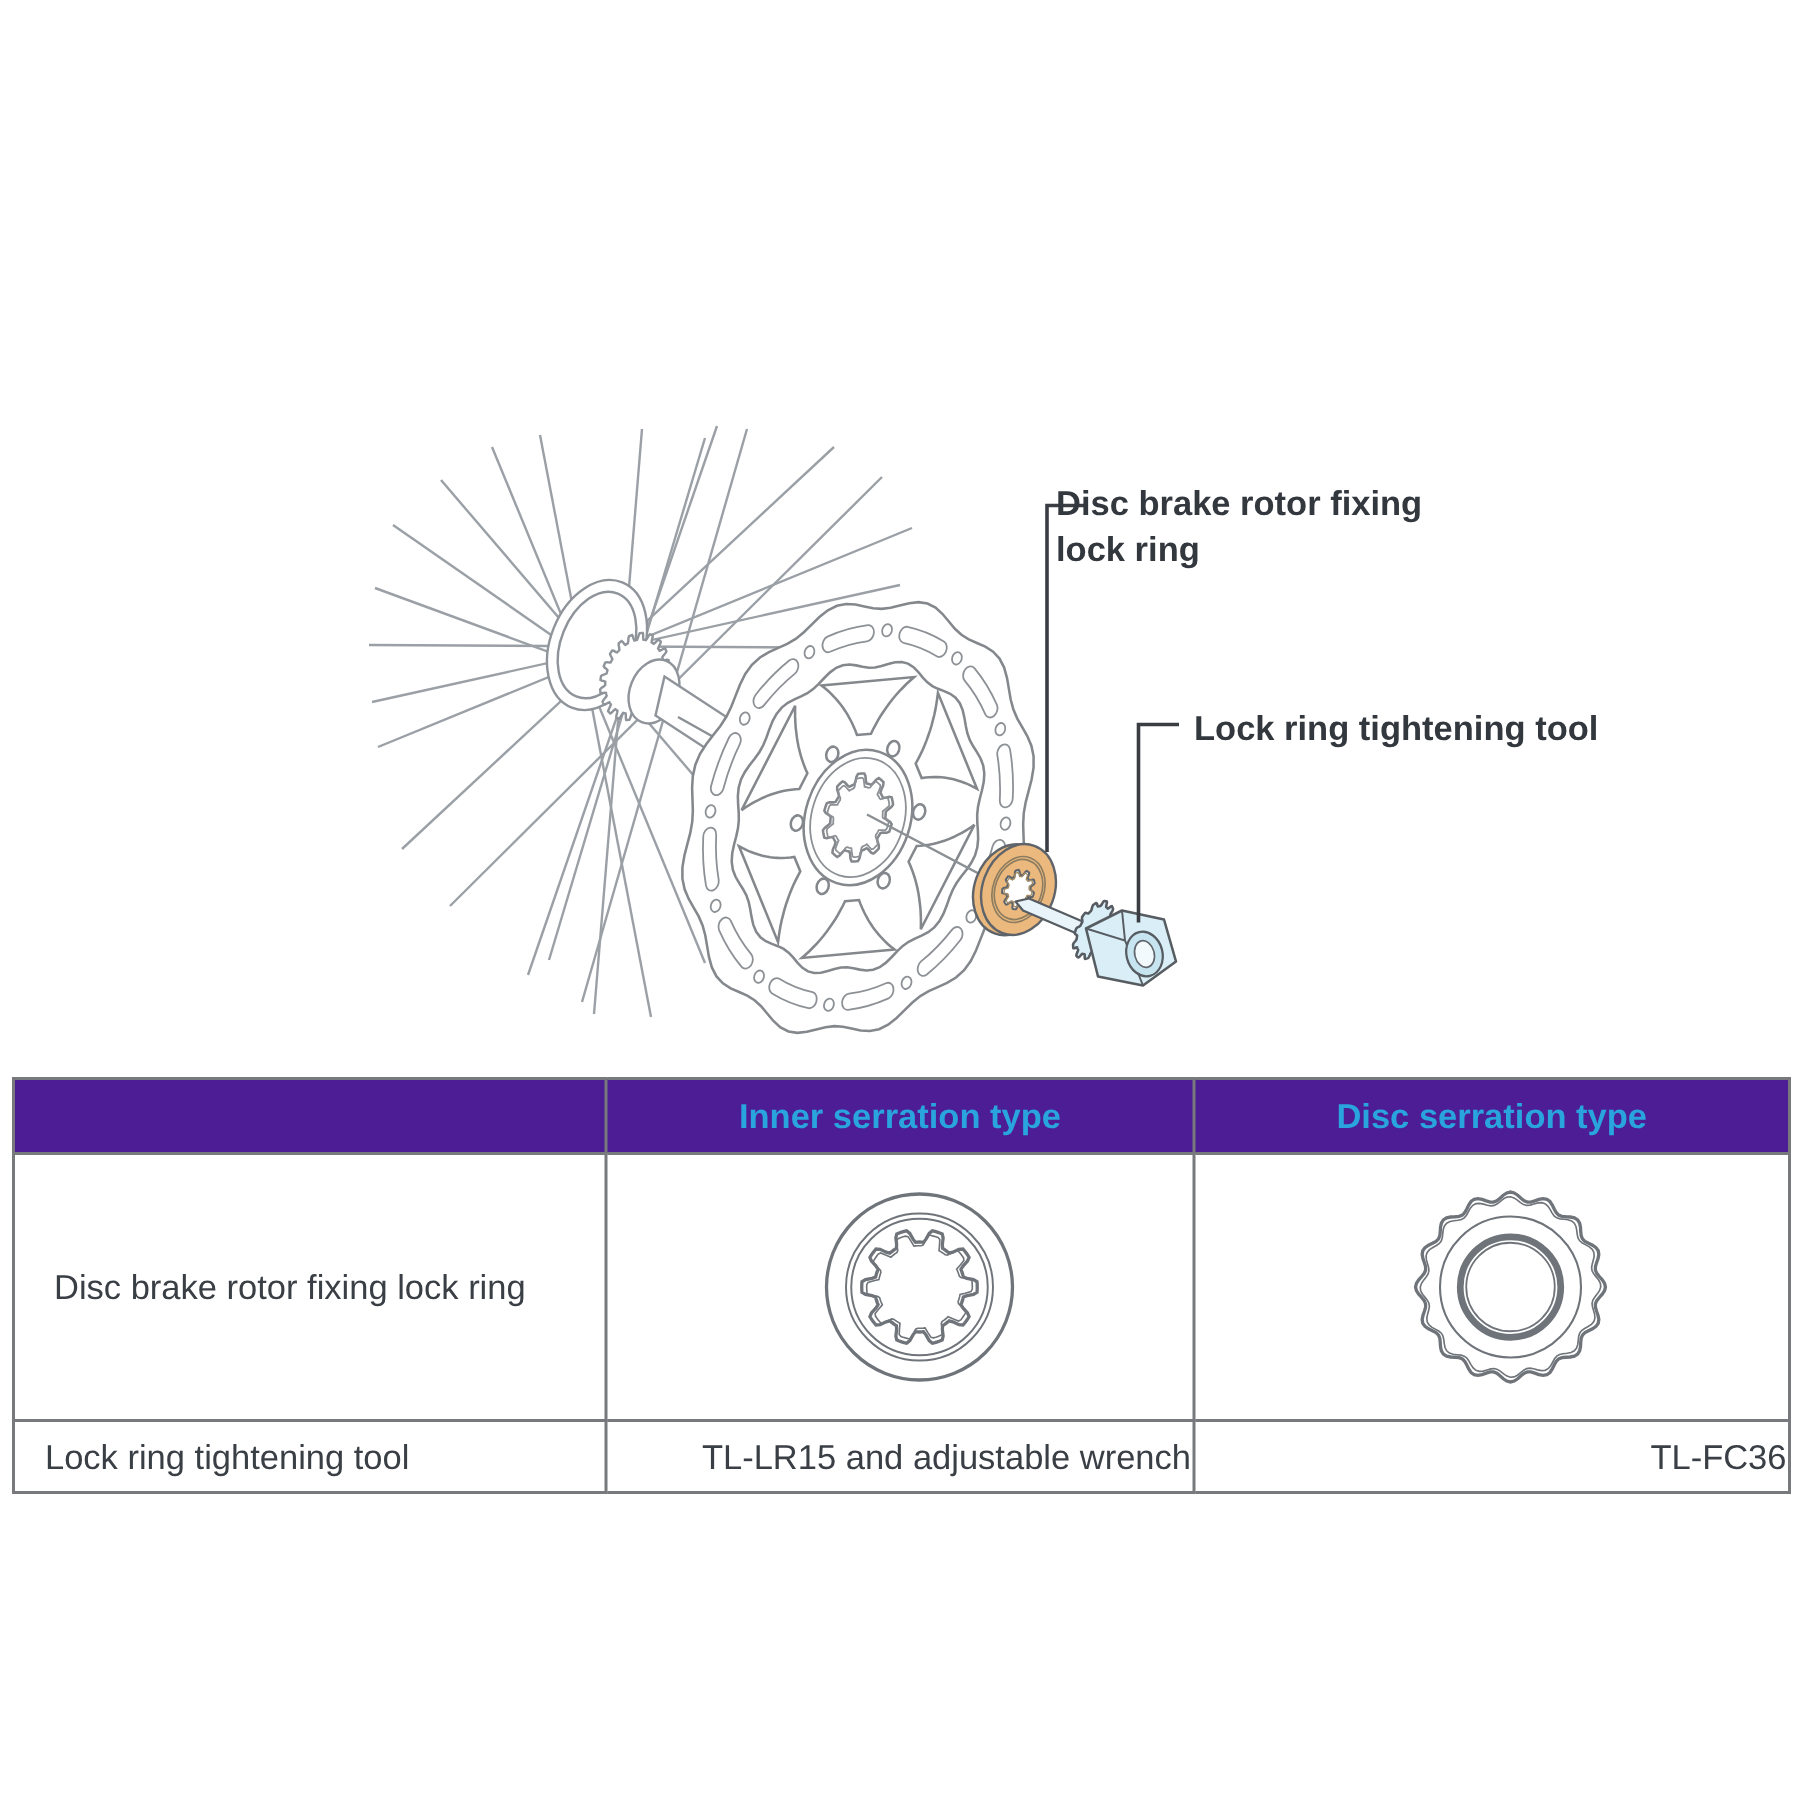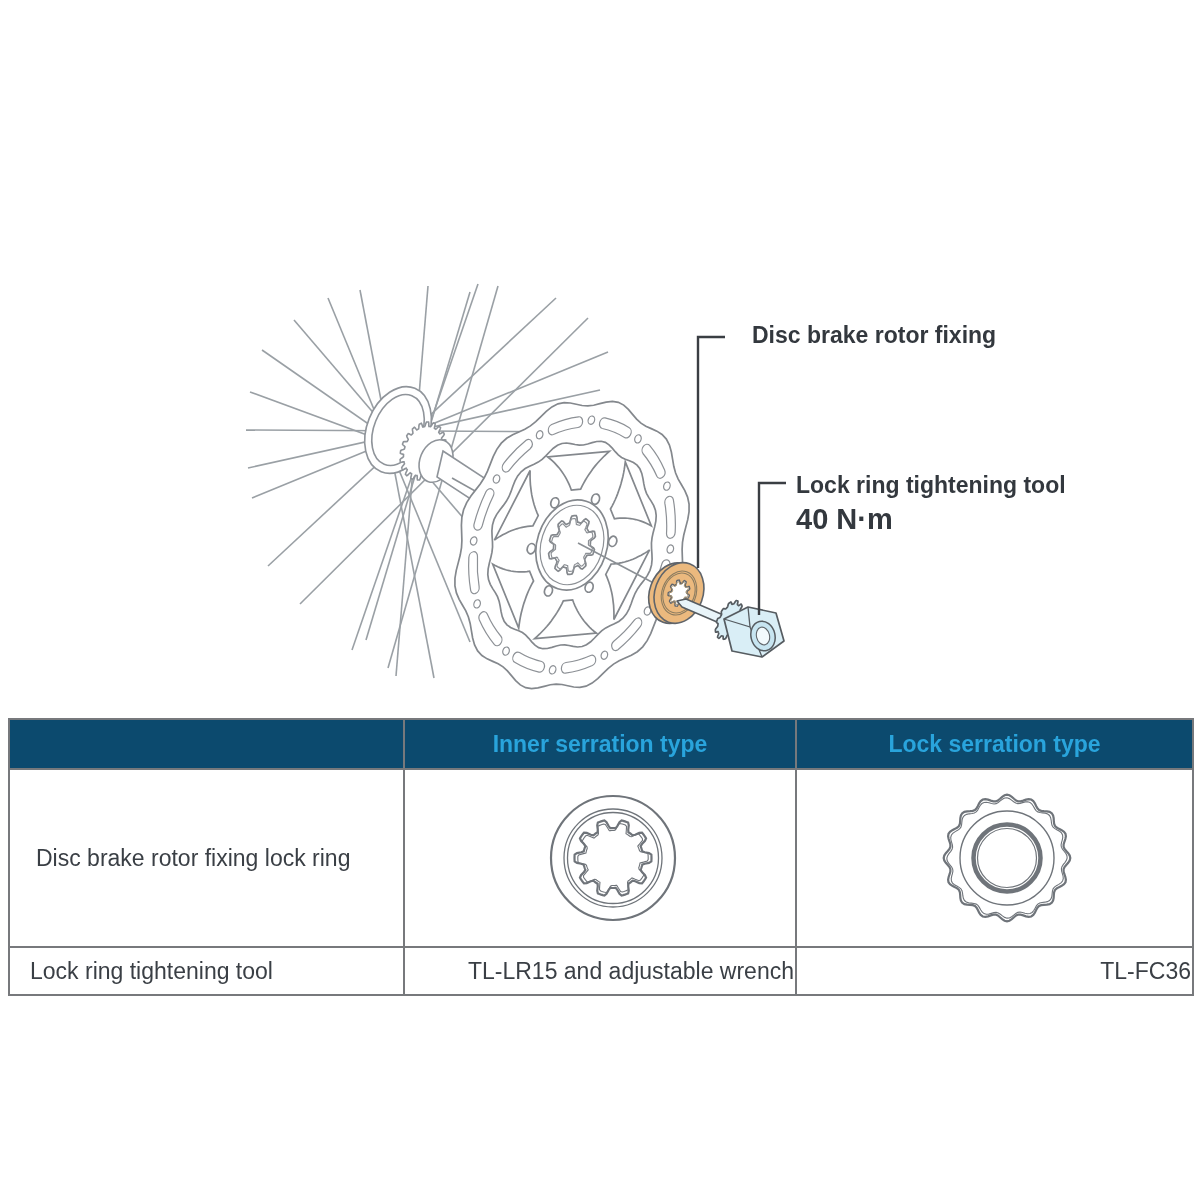--- a/index.html
+++ b/index.html
@@ -7,21 +7,21 @@
   #stage{position:relative;width:1200px;height:1200px;overflow:hidden;background:#fff;}
 
   #page-title{
     position:absolute;left:7px;top:206px;width:1100px;
     font-size:26px;line-height:34px;font-weight:400;color:#3f4347;letter-spacing:0;
   }
 
   #diagram-svg{position:absolute;left:0;top:0;width:1200px;height:1200px;pointer-events:none;}
 
   .diagram-label{position:absolute;color:#33383e;}
-  #label-lockring{left:752px;top:320px;font-size:23px;line-height:31px;font-weight:700;}
+  #label-lockring{left:704px;top:320px;font-size:23px;line-height:31px;font-weight:700;}
   #label-tool{left:796px;top:470px;}
   #label-tool .tool-line{font-size:23px;line-height:30px;font-weight:700;}
   #label-tool .torque{font-size:29px;line-height:36px;font-weight:700;margin-top:1px;}
 
   
   .wline{fill:none;stroke:var(--line,#8f949a);stroke-width:1.6;}
   .wfill{fill:#ffffff;stroke:var(--line,#8f949a);stroke-width:1.6;}
   .wfill2{fill:#ffffff;stroke:#7b8085;stroke-width:1.4;}
   .spoke{stroke:#9aa0a5;stroke-width:1.6;}
   .rline{fill:none;stroke:#84888d;stroke-width:1.7;vector-effect:non-scaling-stroke;}
@@ -42,21 +42,21 @@
   
   #spec-table{
     position:absolute;left:8px;top:718px;width:1184px;
     border-collapse:collapse;table-layout:fixed;
   }
   #spec-table td,#spec-table th{
     border:2px solid #77797c;font-size:23px;color:#3a3f45;font-weight:400;
     vertical-align:middle;background:#fff;
   }
   #spec-table th{
-    height:46px;background:#0c4a6e;color:var(--header-blue,#29A4DC);
+    height:46px;background:#4c1d95;color:var(--header-blue,#29A4DC);
     font-weight:700;text-align:center;
   }
   .row-label{text-align:left;padding-left:20px;}
   .cell-center{text-align:right;}
   #row-rings td{height:174px;padding-left:26px;}
   #row-tools td{height:44px;}
   .icon-wrap{display:flex;align-items:center;justify-content:center;}
   .ring-icon{display:block;}
   .iline{fill:none;stroke:#6f747a;}
 </style>
@@ -174,37 +174,37 @@
     </g>
 
     <g>
       <polyline class="leader" points="725,337 698,337 698,568"></polyline>
       <polyline class="leader" points="786,483 759,483 759,615"></polyline>
     </g>
   </svg>
 
   <div id="label-lockring" class="diagram-label">
     <div>Disc brake rotor fixing</div>
+    <div>lock ring</div>
   </div>
   <div id="label-tool" class="diagram-label">
     <div class="tool-line">Lock ring tightening tool</div>
-    <div class="torque">40 N·m</div>
   </div>
 
   <table id="spec-table">
     <colgroup>
         <col style="width:395px">
         <col style="width:392px">
         <col style="width:397px">
       </colgroup>
     <tbody>
         <tr>
       <th></th>
       <th>Inner serration type</th>
-      <th>Lock serration type</th>
+      <th>Disc serration type</th>
     </tr>
     <tr id="row-rings">
       <td class="row-label">Disc brake rotor fixing lock ring</td>
       <td>
         <div class="icon-wrap">
           <svg class="ring-icon" width="140" height="140" viewBox="-70 -70 140 140">
             <circle class="iline" r="62" stroke-width="2.2"></circle>
             <circle class="iline" r="49" stroke-width="1.3"></circle>
             <circle class="iline" r="45.5" stroke-width="1.3"></circle>
             <path id="icon-inner-gear1" class="iline" stroke-width="2.2" d="M38.50,0.00L38.46,1.73L38.35,3.45L36.00,4.88L31.65,5.74L29.25,6.68L28.92,7.98L28.53,9.27L28.09,10.54L27.59,11.79L28.98,13.96L31.99,17.22L33.05,19.75L32.13,21.21L31.15,22.63L30.10,24.00L28.99,25.33L26.26,25.11L22.23,23.25L19.74,22.59L18.70,23.45L17.63,24.27L16.53,25.04L15.39,25.75L15.24,28.33L15.76,32.73L15.13,35.40L13.53,36.05L11.90,36.62L10.24,37.11L8.57,37.53L6.49,35.75L4.32,31.88L2.69,29.88L1.35,29.97L0.00,30.00L-1.35,29.97L-2.69,29.88L-4.32,31.88L-6.49,35.75L-8.57,37.53L-10.24,37.11L-11.90,36.62L-13.53,36.05L-15.13,35.40L-15.76,32.73L-15.24,28.33L-15.39,25.75L-16.53,25.04L-17.63,24.27L-18.70,23.45L-19.74,22.59L-22.23,23.25L-26.26,25.11L-28.99,25.33L-30.10,24.00L-31.15,22.63L-32.13,21.21L-33.05,19.75L-31.99,17.22L-28.98,13.96L-27.59,11.79L-28.09,10.54L-28.53,9.27L-28.92,7.98L-29.25,6.68L-31.65,5.74L-36.00,4.88L-38.35,3.45L-38.46,1.73L-38.50,0.00L-38.46,-1.73L-38.35,-3.45L-36.00,-4.88L-31.65,-5.74L-29.25,-6.68L-28.92,-7.98L-28.53,-9.27L-28.09,-10.54L-27.59,-11.79L-28.98,-13.96L-31.99,-17.22L-33.05,-19.75L-32.13,-21.21L-31.15,-22.63L-30.10,-24.00L-28.99,-25.33L-26.26,-25.11L-22.23,-23.25L-19.74,-22.59L-18.70,-23.45L-17.63,-24.27L-16.53,-25.04L-15.39,-25.75L-15.24,-28.33L-15.76,-32.73L-15.13,-35.40L-13.53,-36.05L-11.90,-36.62L-10.24,-37.11L-8.57,-37.53L-6.49,-35.75L-4.32,-31.88L-2.69,-29.88L-1.35,-29.97L-0.00,-30.00L1.35,-29.97L2.69,-29.88L4.32,-31.88L6.49,-35.75L8.57,-37.53L10.24,-37.11L11.90,-36.62L13.53,-36.05L15.13,-35.40L15.76,-32.73L15.24,-28.33L15.39,-25.75L16.53,-25.04L17.63,-24.27L18.70,-23.45L19.74,-22.59L22.23,-23.25L26.26,-25.11L28.99,-25.33L30.10,-24.00L31.15,-22.63L32.13,-21.21L33.05,-19.75L31.99,-17.22L28.98,-13.96L27.59,-11.79L28.09,-10.54L28.53,-9.27L28.92,-7.98L29.25,-6.68L31.65,-5.74L36.00,-4.88L38.35,-3.45L38.46,-1.73L38.50,-0.00Z"></path>

